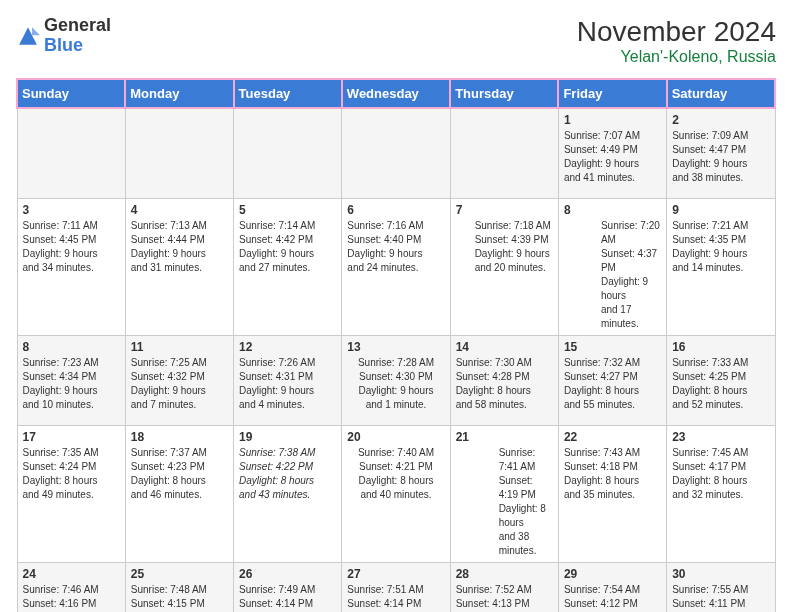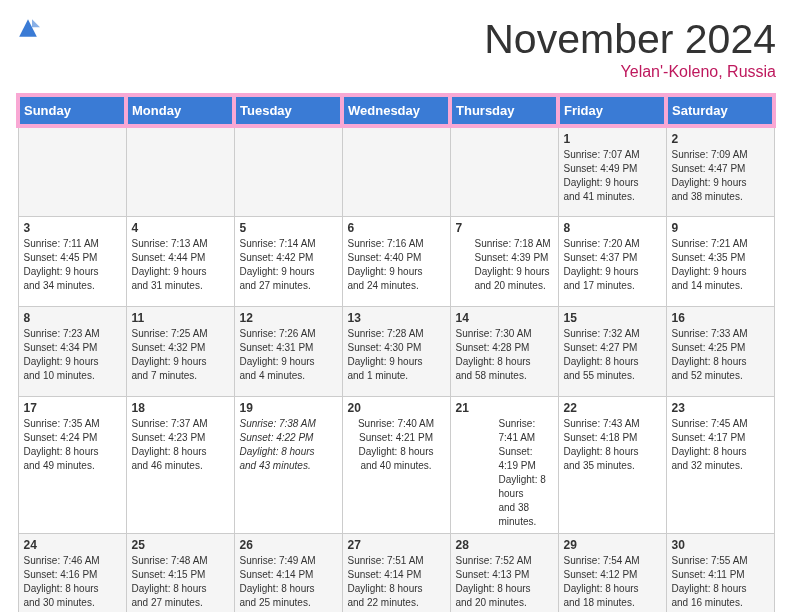--- a/index.html
+++ b/index.html
@@ -29,41 +29,41 @@
     .logo-general { color: #333; }
     .logo-blue { color: #3a7bd5; }
     .logo-icon {
       width: 24px;
       height: 24px;
     }
     .title-block {
       text-align: right;
     }
     .month-title {
-      font-size: 41px;
+      font-size: 28px;
       font-weight: normal;
       color: #333;
     }
     .location {
       font-size: 16px;
-      color: #be185d;
+      color: #15803d;
     }
     table {
       width: 100%;
       border-collapse: collapse;
       table-layout: fixed;
     }
     thead tr th {
       background-color: #3a7bd5;
       color: #fff;
       font-size: 13px;
       font-weight: bold;
       padding: 6px 4px;
       text-align: left;
-      border: 4px solid #f9a8d4;
+      border: 2px solid #f9a8d4;
     }
     tbody tr td {
       border: 1px solid #ccc;
       vertical-align: top;
       padding: 4px 5px;
       font-size: 10.5px;
       color: #333;
       height: 90px;
     }
     tbody tr:nth-child(odd) td {
@@ -88,20 +88,26 @@
   </style>
 </head>
 <body>
 
 <div class="header">
   <div class="logo">
     <svg class="logo-icon" viewBox="0 0 30 30" xmlns="http://www.w3.org/2000/svg">
       <polygon points="15,4 26,26 4,26" fill="#3a7bd5"></polygon>
       <polygon points="20,4 30,14 20,14" fill="#3a7bd5" opacity="0.6"></polygon>
     </svg>
+    <div>
+      <div class="logo-text">
+        <span class="logo-general">General</span><br>
+        <span class="logo-blue">Blue</span>
+      </div>
+    </div>
   </div>
   <div class="title-block">
     <div class="month-title">November 2024</div>
     <div class="location">Yelan'-Koleno, Russia</div>
   </div>
 </div>
 
 <table>
   <thead>
     <tr>
@@ -167,21 +173,21 @@
         </td>
         <td>
           <div class="day-number">7</div>
           <div class="day-info" style="white-space: pre-line; margin-left: 19px;">Sunrise: 7:18 AM
 Sunset: 4:39 PM
 Daylight: 9 hours
 and 20 minutes.</div>
         </td>
         <td>
           <div class="day-number">8</div>
-          <div class="day-info" style="white-space: pre-line;">Sunrise: 7:20 AM
+          <div class="day-info" style="white-space: pre-line; margin-left: 37px;">Sunrise: 7:20 AM
 Sunset: 4:37 PM
 Daylight: 9 hours
 and 17 minutes.</div>
         </td>
         <td>
           <div class="day-number">9</div>
           <div class="day-info" style="white-space: pre-line;">Sunrise: 7:21 AM
 Sunset: 4:35 PM
 Daylight: 9 hours
 and 14 minutes.</div>
@@ -204,21 +210,21 @@
         </td>
         <td>
           <div class="day-number">12</div>
           <div class="day-info" style="white-space: pre-line;">Sunrise: 7:26 AM
 Sunset: 4:31 PM
 Daylight: 9 hours
 and 4 minutes.</div>
         </td>
         <td>
           <div class="day-number">13</div>
-          <div class="day-info" style="white-space: pre-line;">Sunrise: 7:28 AM
+          <div class="day-info" style="white-space: pre-line; text-align: center;">Sunrise: 7:28 AM
 Sunset: 4:30 PM
 Daylight: 9 hours
 and 1 minute.</div>
         </td>
         <td>
           <div class="day-number">14</div>
           <div class="day-info" style="white-space: pre-line;">Sunrise: 7:30 AM
 Sunset: 4:28 PM
 Daylight: 8 hours
 and 58 minutes.</div>

